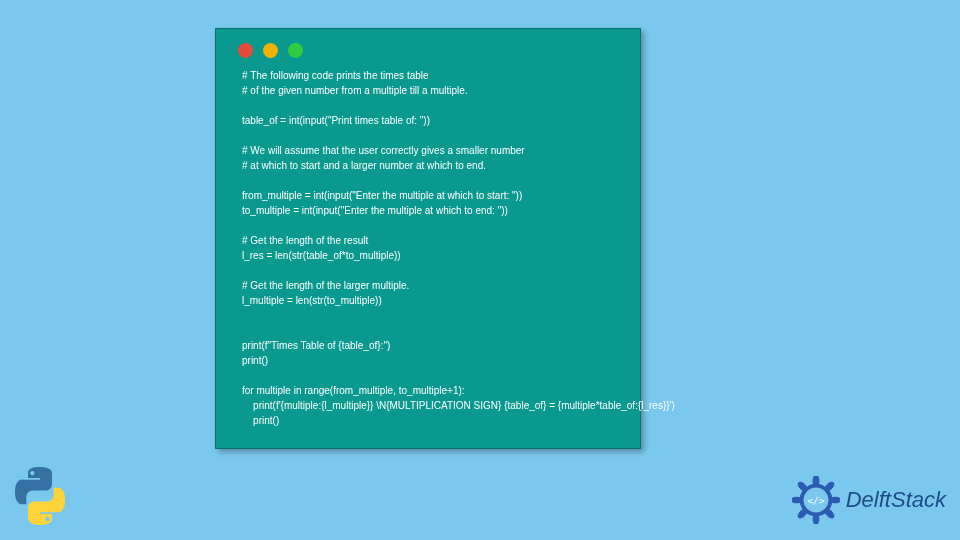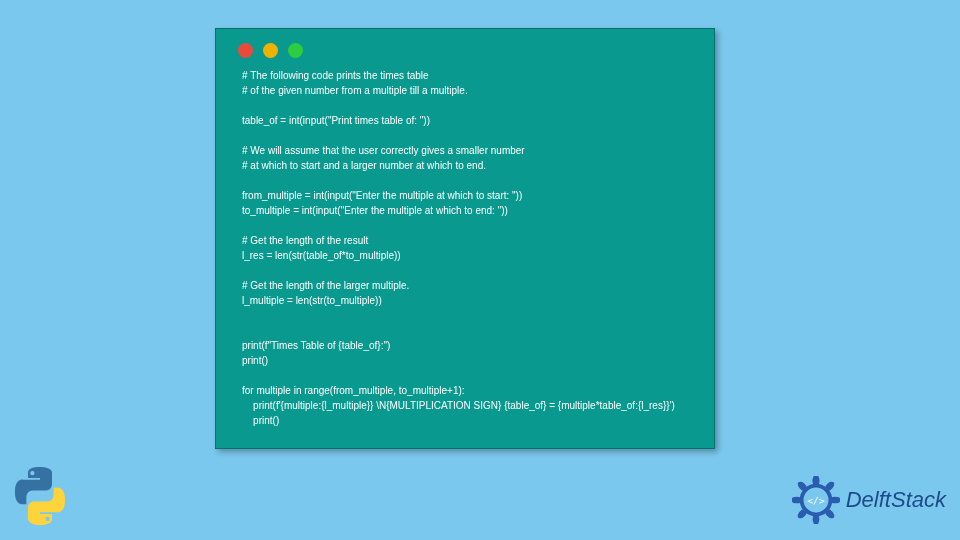--- a/index.html
+++ b/index.html
@@ -8,21 +8,21 @@
     height: 540px;
     background: #7bc8ee;
     font-family: Arial, Helvetica, sans-serif;
     position: relative;
     overflow: hidden;
   }
   .code-window {
     position: absolute;
     left: 215px;
     top: 28px;
-    width: 500px;
+    width: 426px;
     background: #0a998e;
     border: 1px solid rgba(0,0,0,0.25);
     box-shadow: 3px 3px 6px rgba(0,0,0,0.3);
     padding: 10px 20px 20px 18px;
   }
   .titlebar {
     display: flex;
     gap: 10px;
     padding: 4px 0 10px 4px;
   }

